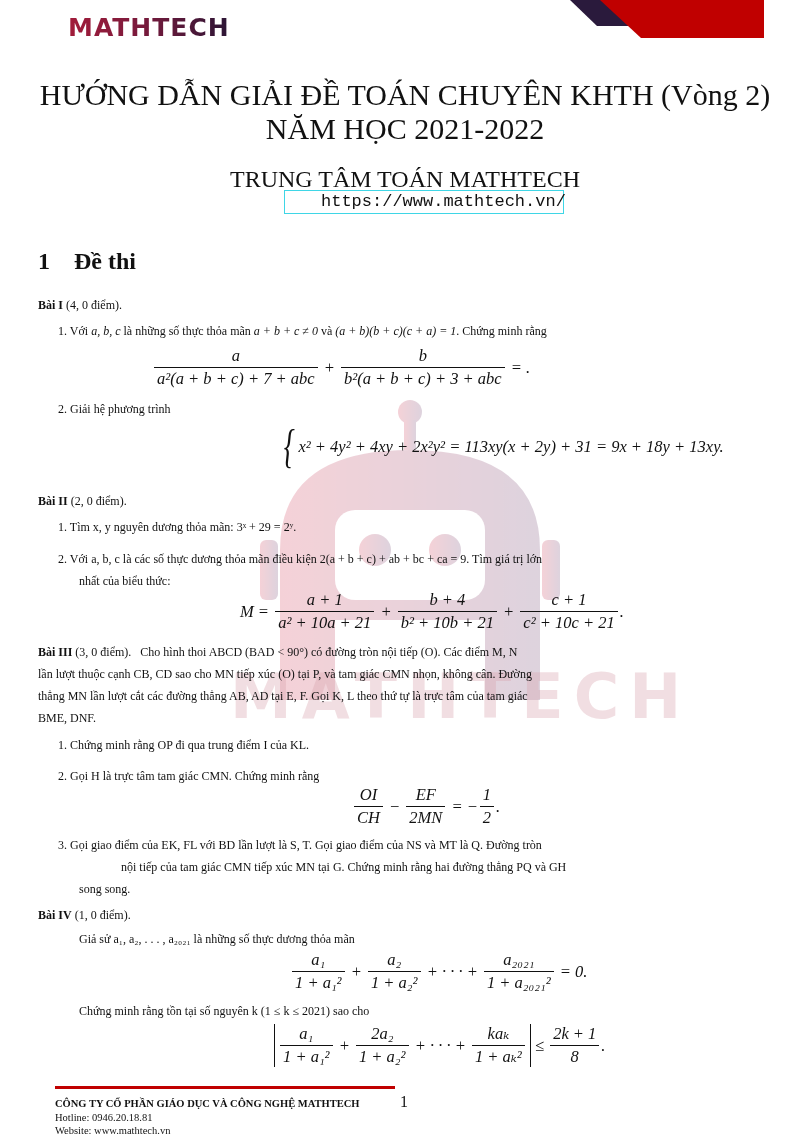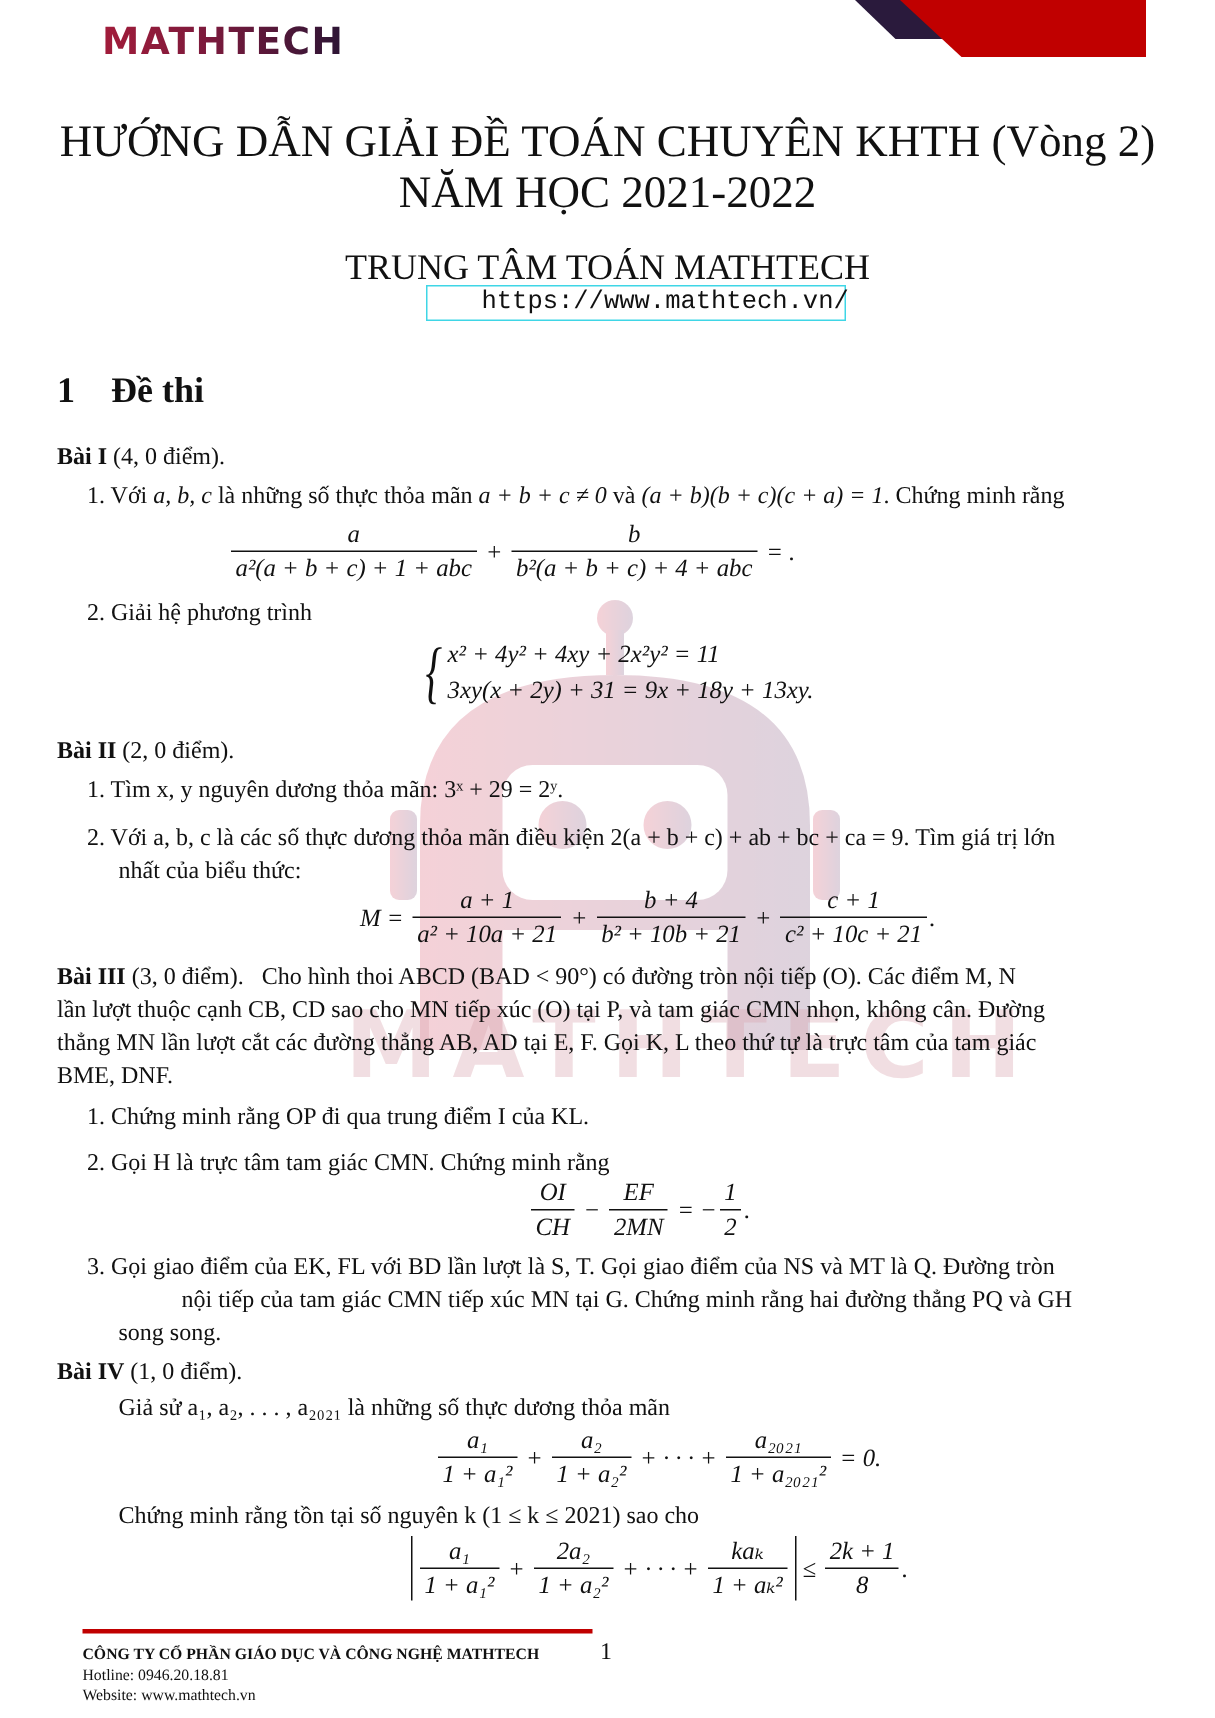--- a/index.html
+++ b/index.html
@@ -32,21 +32,21 @@
   .title1 { top: 78px; }
   .title2 { top: 112px; }
   .author { position: absolute; top: 166px; width: 810px; text-align: center; font-size: 24px; }
   .url-box { position: absolute; top: 190px; left: 284px; width: 242px; height: 22px;
     border: 1px solid #3fd6e6; font-family: "Liberation Mono", "DejaVu Sans Mono", monospace;
     font-size: 17px; text-align: center; line-height: 22px; padding-left: 36px; }
 
   .section { position: absolute; left: 38px; top: 248px; font-weight: bold; font-size: 24px; }
   .section .num { display: inline-block; width: 36px; }
 
-  .txt { position: absolute; font-size: 16px; line-height: 22px; white-space: nowrap; }
+  .txt { position: absolute; font-size: 12px; line-height: 22px; white-space: nowrap; }
   .b { font-weight: bold; }
   i, .m { font-style: italic; }
 
   .frac { display: inline-flex; flex-direction: column; vertical-align: middle; text-align: center; margin: 0 2px; }
   .frac > .n { border-bottom: 1px solid #111; padding: 0 3px 1px; }
   .frac > .d { padding: 1px 3px 0; }
   .eq { position: absolute; font-size: 16.5px; white-space: nowrap; display: flex; align-items: center; }
   .brace { font-size: 46px; line-height: 46px; font-weight: normal; transform: scaleX(0.6); display: inline-block; }
   .absbar { border-left: 1px solid #111; border-right: 1px solid #111; padding: 0 3px; display: inline-flex; align-items: center; }
 
@@ -98,38 +98,38 @@
     <span class="b">Bài I</span>
     <span>(4, 0 điểm).</span>
   </div>
   <div class="txt" style="left:58px; top:320px;">
     <span>1.</span>
     <span>Với </span><i>a, b, c</i><span> là những số thực thỏa mãn </span><i>a + b + c ≠ 0</i><span> và </span><i>(a + b)(b + c)(c + a) = 1</i><span>. Chứng minh rằng</span>
   </div>
   <div class="eq m" style="left:152px; top:346px;">
     <span class="frac">
         <span class="n">a</span>
-        <span class="d">a²(a + b + c) + 1 + abc</span>
+        <span class="d">a²(a + b + c) + 7 + abc</span>
       </span>
     <span>&nbsp;+&nbsp;</span>
     <span class="frac">
         <span class="n">b</span>
-        <span class="d">b²(a + b + c) + 4 + abc</span>
+        <span class="d">b²(a + b + c) + 3 + abc</span>
       </span>
     <span>&nbsp;=&nbsp;</span>
     <span>.</span>
   </div>
 
   <div class="txt" style="left:58px; top:398px;">
     <span>2.</span>
     <span>Giải hệ phương trình</span>
   </div>
   <div class="eq m" style="left:280px; top:424px;">
     <span class="brace">{</span>
-    <span style="display:inline-flex; flex-direction:column; line-height:24px;">
+    <span style="display:inline-flex; flex-direction:row; line-height:24px;">
       <span>x² + 4y² + 4xy + 2x²y² = 11</span>
       <span>3xy(x + 2y) + 31 = 9x + 18y + 13xy.</span>
     </span>
   </div>
 
   <div class="txt" style="left:38px; top:490px;">
     <span class="b">Bài II</span>
     <span>(2, 0 điểm).</span>
   </div>
   <div class="txt" style="left:58px; top:516px;">

